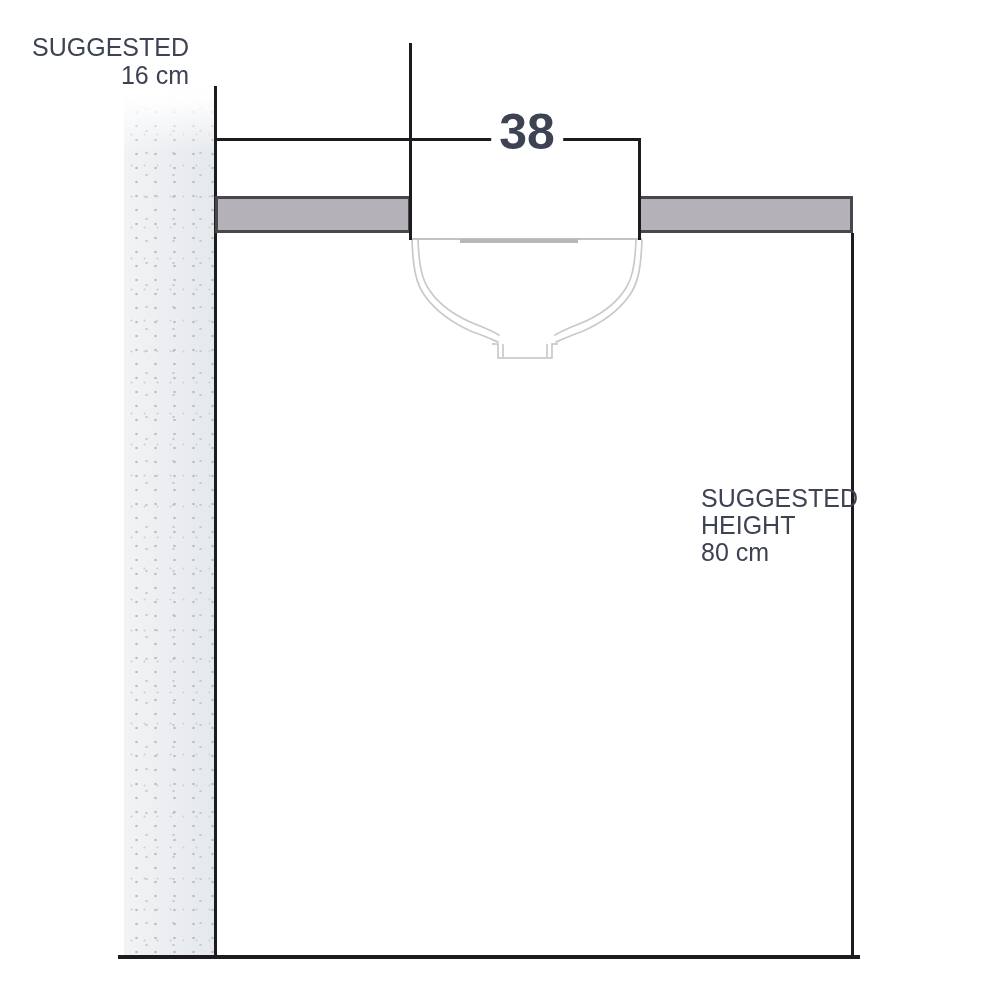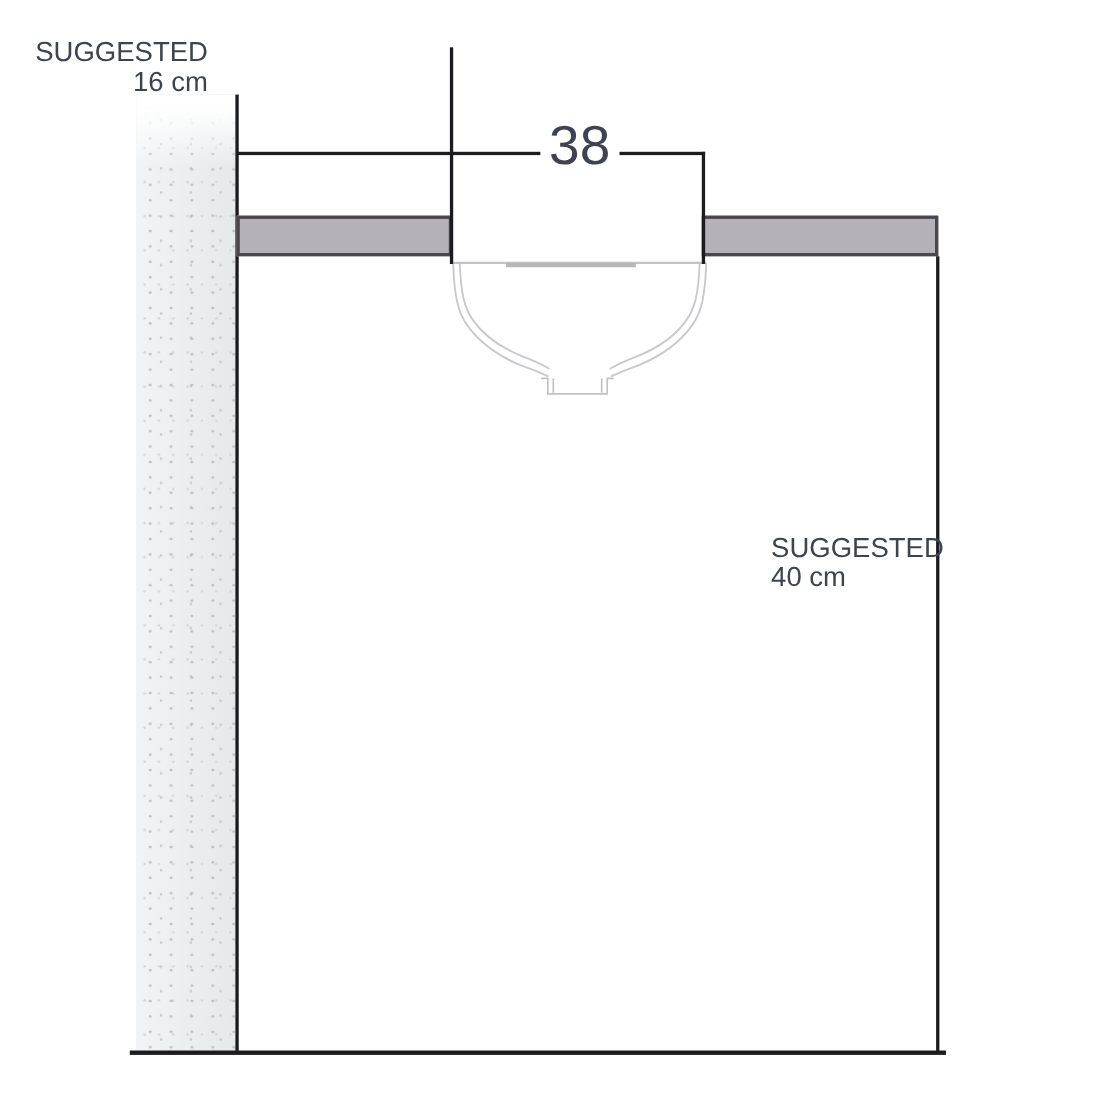--- a/index.html
+++ b/index.html
@@ -35,21 +35,21 @@
   .sink{position:absolute;left:395px;top:226px;width:270px;height:145px;}
   .sink .rim{stroke:var(--sink-rim);stroke-width:2;fill:none;}
   .sink .rim-shadow{stroke:var(--sink-shadow);stroke-width:4;fill:none;}
   .sink .bowl{stroke:var(--sink-outline);stroke-width:1.7;fill:none;stroke-linecap:round;}
   .sink .drain{stroke:var(--sink-rim);stroke-width:1.5;fill:none;stroke-linejoin:miter;}
   .label{position:absolute;color:var(--text);font-size:25px;line-height:28px;white-space:nowrap;}
   .label-distance{top:33px;right:671px;text-align:right;}
   .label-height{top:485px;left:701px;text-align:left;line-height:27px;}
   .label38{
     position:absolute;left:527px;top:106px;transform:translateX(-50%);
-    color:var(--text);font-size:50px;line-height:52px;background:#ffffff;padding:0 8px;
+    color:var(--text);font-size:50px;line-height:52px;background:#ffffff;padding:0 8px;font-weight:bold;
   }
 </style>
 </head>
 <body>
 
 <div class="canvas">
 
   <div class="wall"></div>
 
   <svg class="sink" viewBox="0 0 270 145">
@@ -73,16 +73,17 @@
 
   <div class="label label-distance">
     <div>SUGGESTED</div>
     <div>16 cm</div>
   </div>
 
   <div class="label38">38</div>
 
   <div class="label label-height">
     <div>SUGGESTED</div>
-    <div>40 cm</div>
+    <div>HEIGHT</div>
+    <div>80 cm</div>
   </div>
 
 </div>
 
 </body></html>

